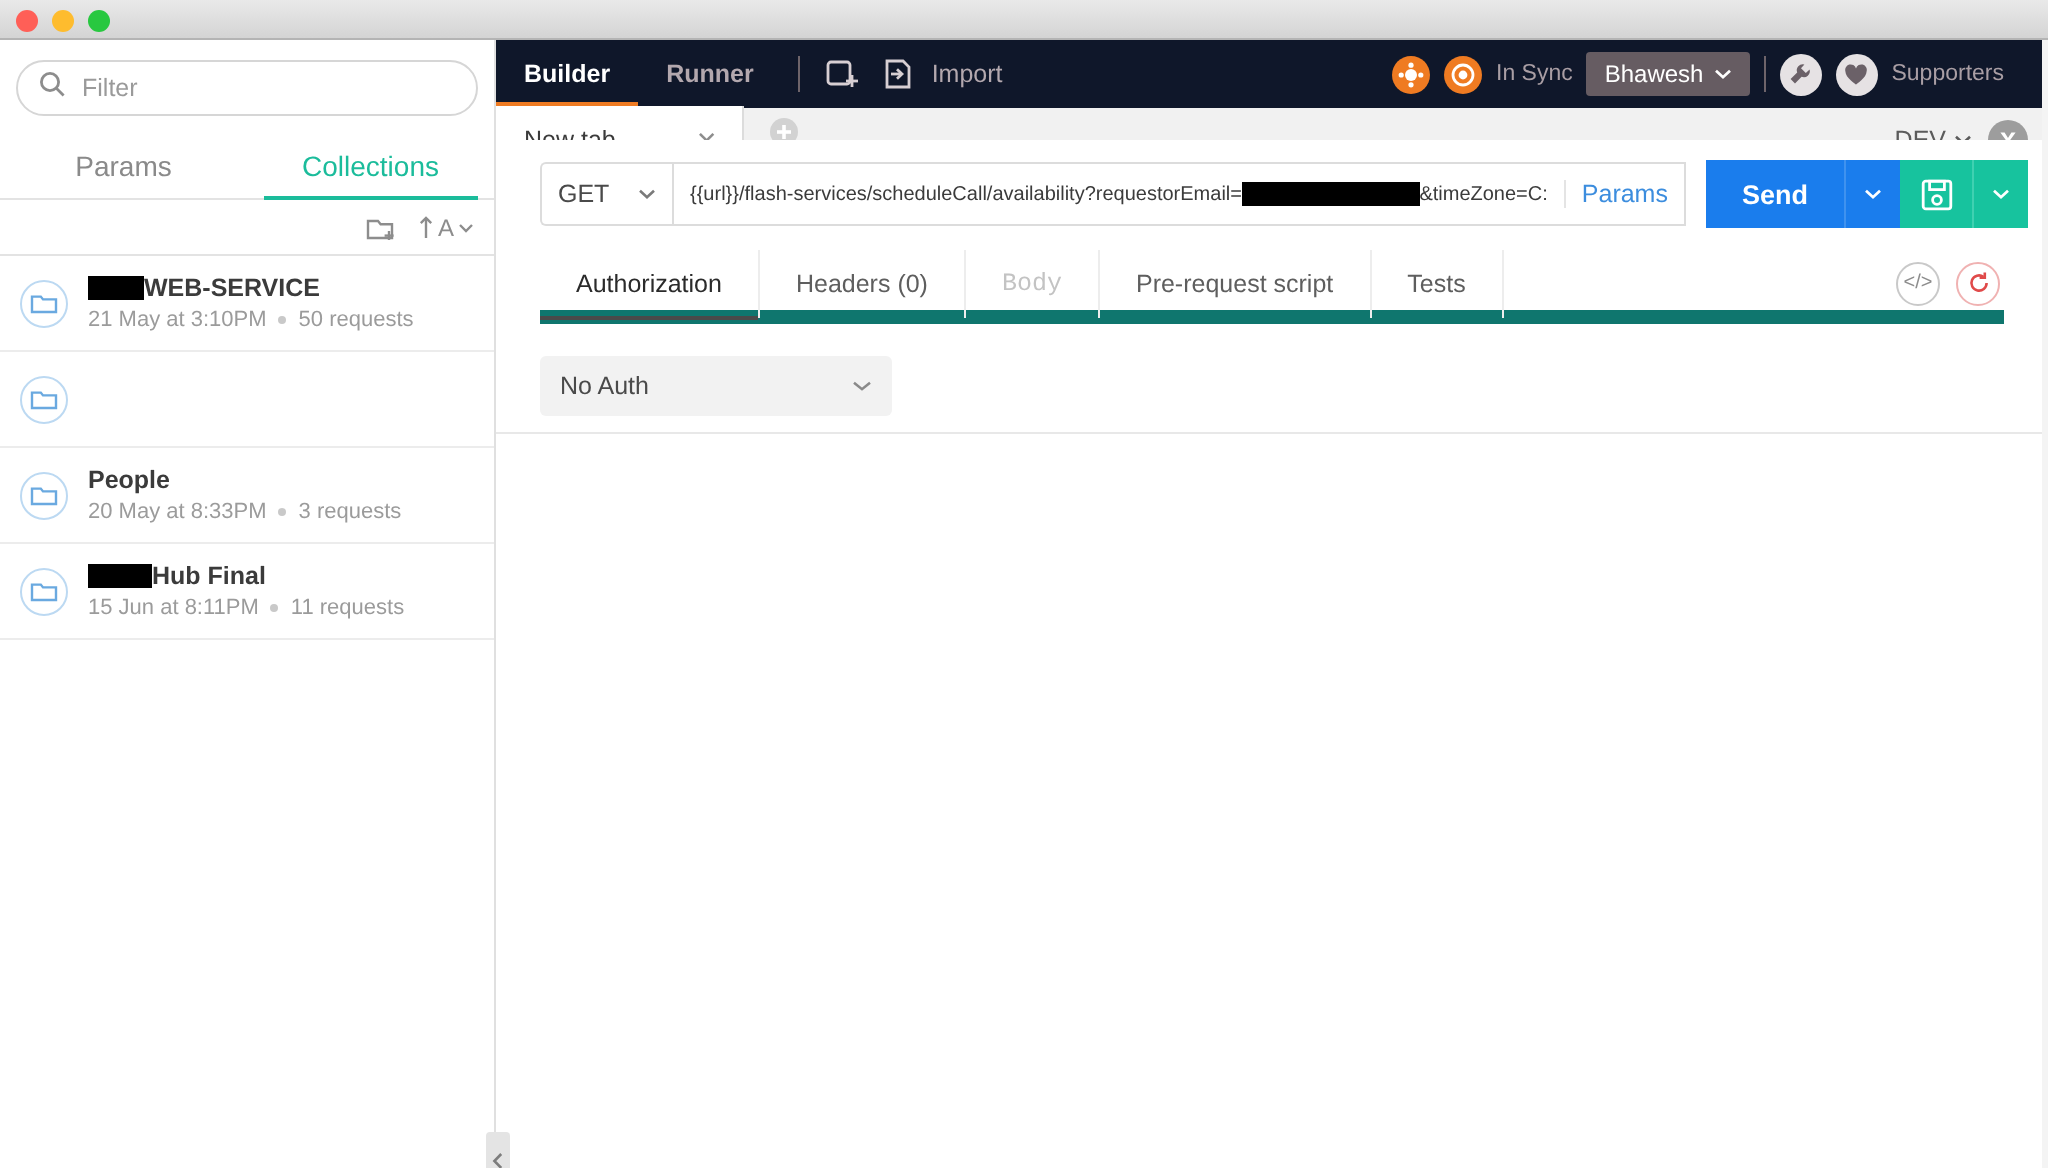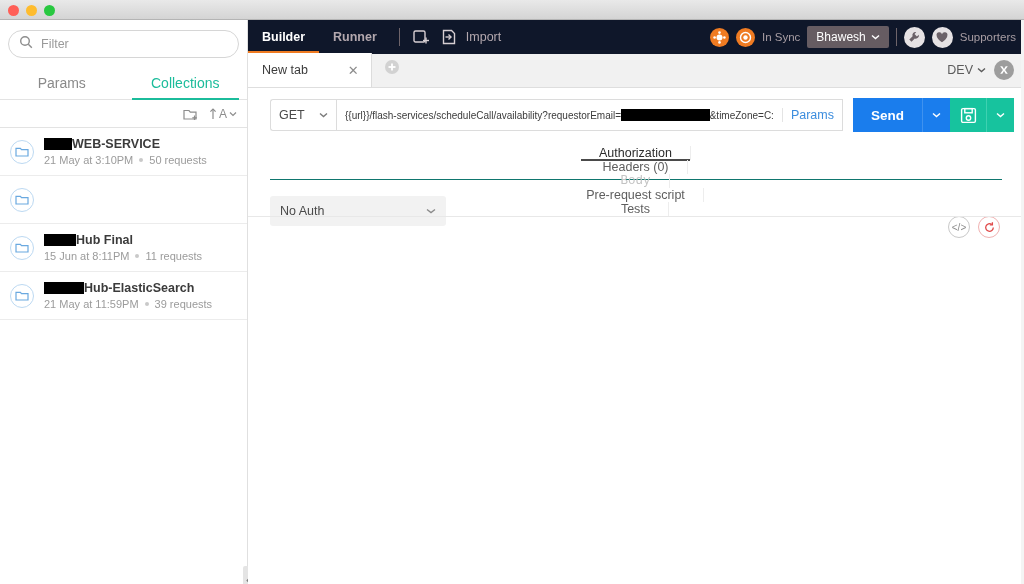--- a/index.html
+++ b/index.html
@@ -86,21 +86,21 @@
     height: 34px; display: flex; align-items: center; padding: 0 14px;
     font-size: 12.5px; color: #b3a8ae; cursor: pointer; position: relative; font-weight: bold;
   }
   .tb-tab.active { color: #ffffff; }
   .tb-tab.active::after {
     content: ""; position: absolute; left: 0; right: 0; bottom: 0; height: 3px; background: #ef7b22;
   }
   .tb-sep { width: 1px; height: 18px; background: #6e646a; margin: 0 8px; }
   .tb-icon { color: #d7cfd3; display: flex; align-items: center; cursor: pointer; padding: 0 5px; }
   .tb-import { font-size: 12.5px; color: #b3a8ae; cursor: pointer; margin-left: 4px; }
-  .tb-right { margin-left: auto; display: flex; align-items: center; gap: 7px; padding-right: 8px; }
+  .tb-right { margin-left: auto; display: flex; align-items: center; gap: 7px; padding-right: 22px; }
   .orange-circle {
     width: 19px; height: 19px; border-radius: 50%; background: #ef7b22;
     display: flex; align-items: center; justify-content: center; cursor: pointer;
   }
   .insync { font-size: 11.5px; color: #a99ea4; }
   .user-chip {
     display: flex; align-items: center; gap: 5px; background: #665c62;
     height: 22px; padding: 0 9px; border-radius: 2px; color: #ffffff; font-size: 12px; cursor: pointer;
   }
   .vsep { width: 1px; height: 18px; background: #6e646a; }
@@ -127,21 +127,21 @@
     margin-left: auto; display: flex; align-items: center; gap: 8px;
     padding-right: 10px; margin-bottom: 7px;
   }
   .env-name { font-size: 12.5px; color: #5b5b5b; cursor: pointer; display: flex; align-items: center; gap: 4px; }
   .eye-btn {
     width: 20px; height: 20px; border-radius: 50%; background: #9d9d9d;
     display: flex; align-items: center; justify-content: center; cursor: pointer;
   }
 
   
-  .builder { position: absolute; left: 248px; top: 88px; width: 776px; height: 496px; background: #fff; }
+  .builder { position: absolute; left: 248px; top: 70px; width: 776px; height: 496px; background: #fff; }
   .url-row { display: flex; align-items: center; padding: 10px 10px 0 22px; gap: 0; }
   .method-box {
     display: flex; align-items: center; justify-content: space-between;
     width: 66px; height: 32px; border: 1px solid #dcdcdc; border-right: none;
     border-radius: 3px 0 0 3px; padding: 0 8px; font-size: 12.5px; color: #4a4a4a; cursor: pointer;
   }
   .url-box {
     flex: 1; height: 32px; border: 1px solid #dcdcdc; display: flex; align-items: center;
     padding: 0 8px; gap: 8px; overflow: hidden;
   }
@@ -164,21 +164,21 @@
     display: flex; align-items: center; justify-content: center; cursor: pointer;
   }
   .save-caret {
     height: 34px; background: #17c39e; border: none; border-left: 1px solid #3fd1b1;
     width: 28px; display: flex; align-items: center; justify-content: center; cursor: pointer;
   }
   .btn-group { display: flex; margin-left: 10px; }
 
   .req-tabs {
     display: flex; align-items: center; margin: 14px 0 0 22px; width: 732px;
-    border-bottom: 1px solid #0f766e; height: 34px; flex-direction: column;
+    border-bottom: 7px solid #0f766e; height: 34px;
   }
   .rt {
     height: 34px; display: flex; align-items: center; padding: 0 18px;
     font-size: 12.5px; color: #5e5e5e; cursor: pointer; position: relative;
     border-right: 1px solid #ededed;
   }
   .rt.active { color: #2b2b2b; }
   .rt.active::after {
     content: ""; position: absolute; left: 0; right: 0; bottom: -1px; height: 2px; background: #4a4a4a;
   }
@@ -279,45 +279,44 @@
           </div>
         </div>
         <div class="coll-item">
           <div class="coll-icon">
             <svg width="14" height="12" viewBox="0 0 14 12">
               <path d="M1 2.3h4.4l1.1 1.4H13V10H1z" fill="none" stroke="#6aa9e0" stroke-width="1.2"></path>
             </svg>
           </div>
           <div class="coll-text">
             <div class="coll-name">
-              <span class="redact" style="width: 32px;"></span>
-              <span>Hub Final</span>
+              <span>People</span>
             </div>
             <div class="coll-meta">
-              <span>15 Jun at 8:11PM</span>
+              <span>20 May at 8:33PM</span>
               <span class="dot"></span>
-              <span>11 requests</span>
+              <span>3 requests</span>
             </div>
           </div>
         </div>
         <div class="coll-item">
           <div class="coll-icon">
             <svg width="14" height="12" viewBox="0 0 14 12">
               <path d="M1 2.3h4.4l1.1 1.4H13V10H1z" fill="none" stroke="#6aa9e0" stroke-width="1.2"></path>
             </svg>
           </div>
           <div class="coll-text">
             <div class="coll-name">
-              <span class="redact" style="width: 40px;"></span>
-              <span>Hub-ElasticSearch</span>
+              <span class="redact" style="width: 32px;"></span>
+              <span>Hub Final</span>
             </div>
             <div class="coll-meta">
-              <span>21 May at 11:59PM</span>
+              <span>15 Jun at 8:11PM</span>
               <span class="dot"></span>
-              <span>39 requests</span>
+              <span>11 requests</span>
             </div>
           </div>
         </div>
       </div>
 
     <div class="collapse-handle">
       <svg width="6" height="9" viewBox="0 0 6 9">
         <path d="M4.6 1L1.2 4.5L4.6 8" fill="none" stroke="#7d7d7d" stroke-width="1.3"></path>
       </svg>
     </div>

